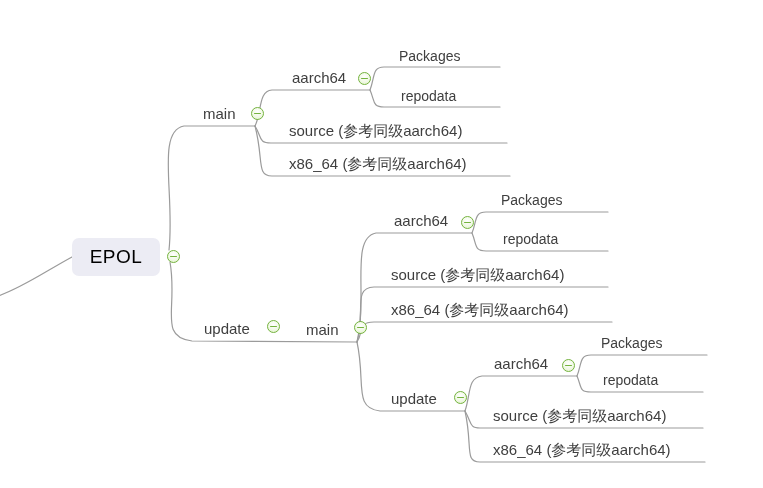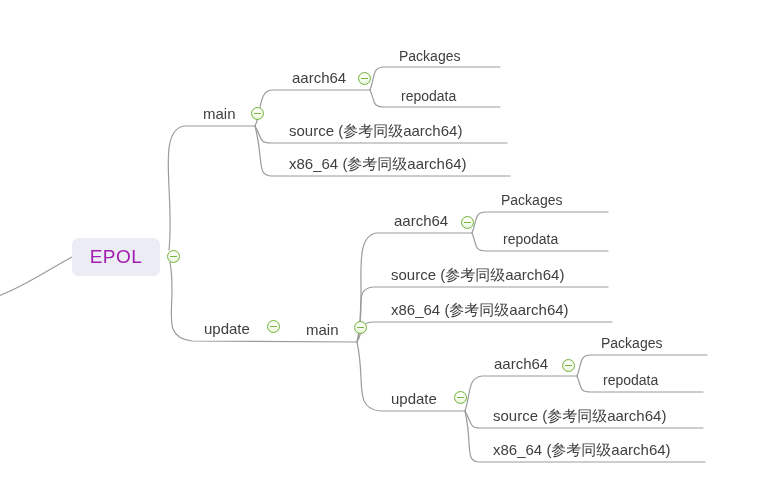--- a/index.html
+++ b/index.html
@@ -30,21 +30,21 @@
     stroke-linecap: round;
   }
   .root-topic {
     position: absolute;
     left: 72px; top: 238px;
     width: 88px; height: 38px;
     background: var(--root_fill);
     border-radius: 7px;
     display: flex; align-items: center; justify-content: center;
     font-size: 19px;
-    color: #a21caf;
+    color: #000000;
     letter-spacing: 0.5px;
     cursor: default;
   }
   .topic {
     position: absolute;
     height: 22px;
     line-height: 20px;
     padding: 0 2px 5px 2px;
     white-space: nowrap;
     font-size: 15px;

